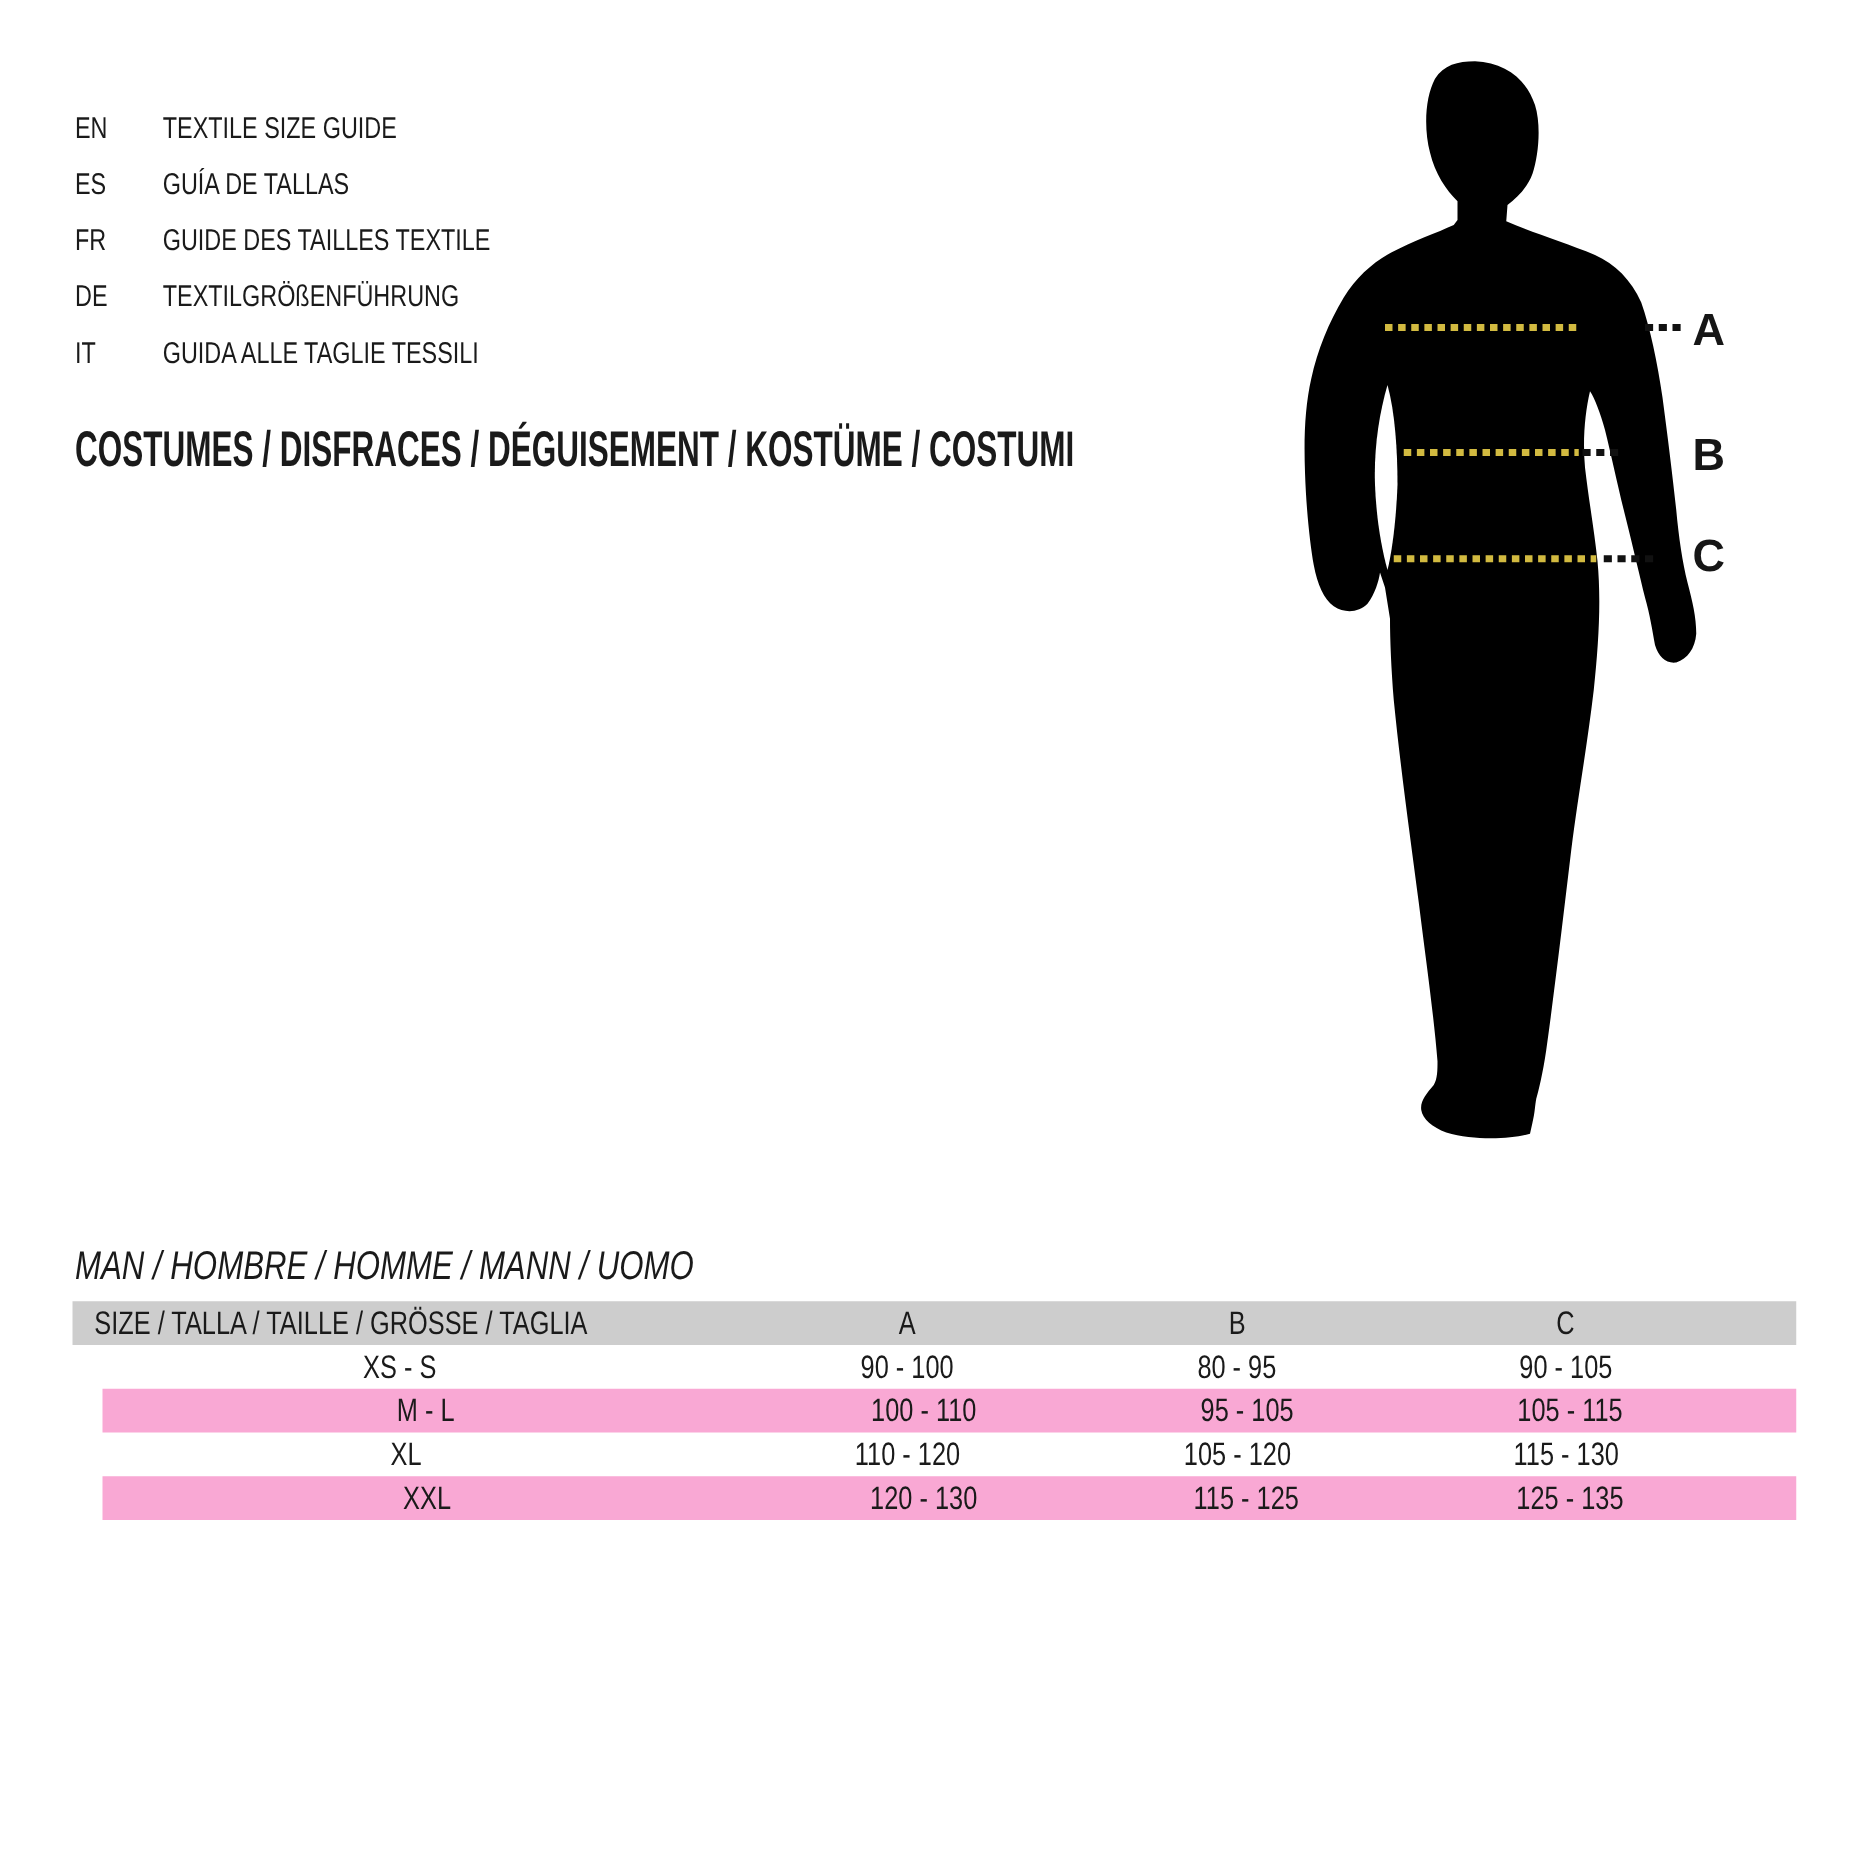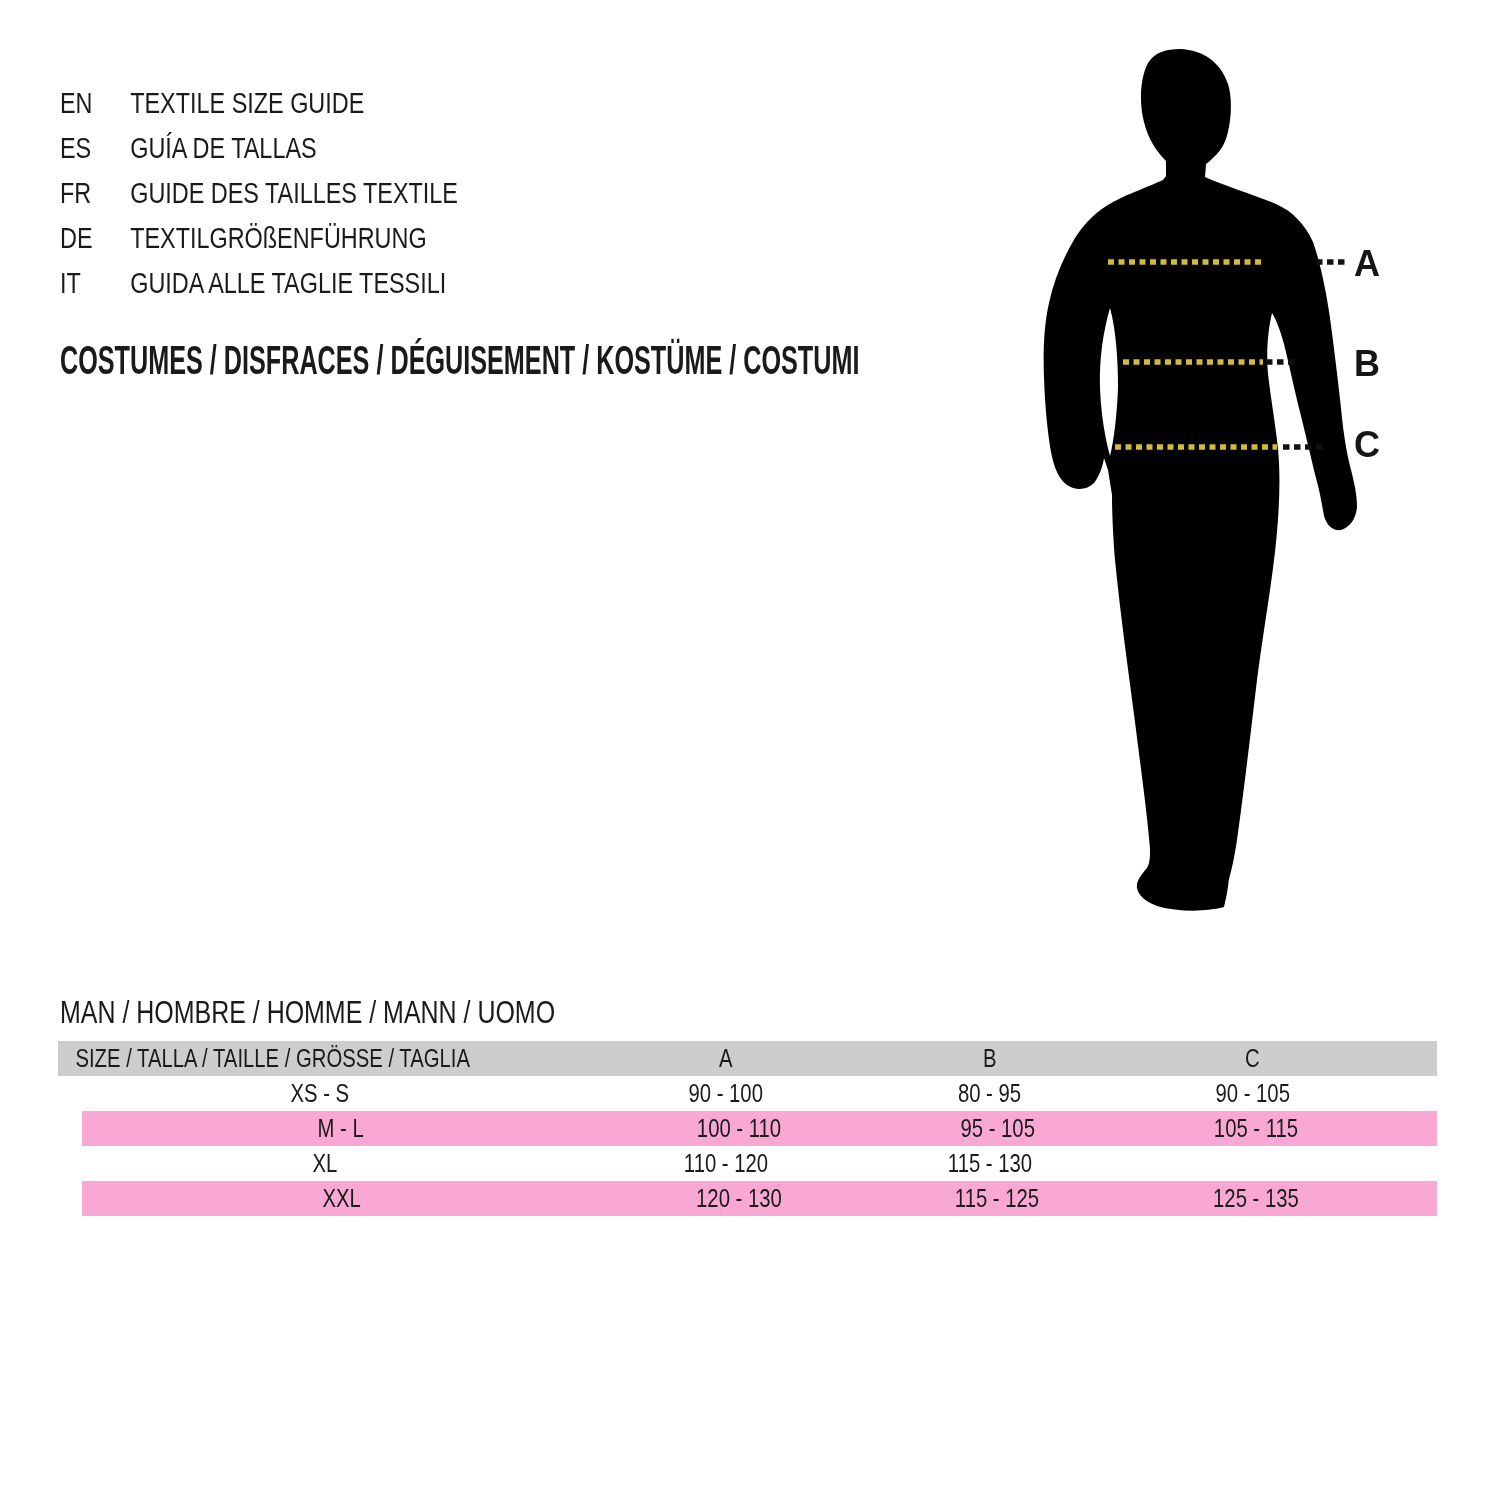--- a/index.html
+++ b/index.html
@@ -5,39 +5,39 @@
   * { margin:0; padding:0; box-sizing:border-box; }
   html,body { background:#ffffff; }
   body { font-family:"Liberation Sans","DejaVu Sans",sans-serif; color:#1a1a1a; }
   .canvas {
     position:relative; width:1500px; height:1500px;
     background:#ffffff; overflow:hidden;
   }
 
   
   .lang-list { position:absolute; left:60px; top:80px; }
-  .lang-row { height:45px; line-height:45px; font-size:30px; white-space:nowrap; }
+  .lang-row { height:45px; line-height:45px; font-size:24px; white-space:nowrap; }
   .lang-inner { display:flex; transform:scaleX(.78); transform-origin:left center; }
   .lang-code { width:90px; flex:0 0 90px; }
 
   
   .costumes {
     position:absolute; left:60px; top:336px; height:48px; line-height:48px;
     font-size:40px; font-weight:700; white-space:nowrap;
   }
   .costumes .inner { display:inline-block; transform:scaleX(.63); transform-origin:left center; }
 
   
   .figure-svg { position:absolute; left:1020px; top:40px; width:380px; height:880px; }
   .measure-label { font-family:"Liberation Sans","DejaVu Sans",sans-serif; font-size:36px; font-weight:700; fill:#161616; }
 
   
   .man-title {
     position:absolute; left:60px; top:992px; height:40px; line-height:40px;
-    font-size:32px; white-space:nowrap;
+    font-size:32px; white-space:nowrap;font-style:italic;
   }
   .man-title .inner { display:inline-block; transform:scaleX(.78); transform-origin:left center; }
 
   .size-table { position:absolute; left:58px; top:1041px; width:1379px; font-size:26px; }
   .t-row {
     display:grid; grid-template-columns:38.9% 19.1% 19.1% 19.1% 3.8%;
     height:35px; line-height:35px; align-items:center;
   }
   .t-row.head { background:#cdcdcd; }
   .t-row.stripe { background:#f9a8d4;margin-left:24px; }
@@ -208,20 +208,23 @@
           <span class="inner">105 - 115</span>
         </div>
       <div></div>
     </div>
     <div class="t-row">
       <div class="cell-size"><span class="inner">XL</span></div>
       <div class="cell-num">
           <span class="inner">110 - 120</span>
         </div>
       <div class="cell-num">
+          <span class="inner">105 - 120</span>
+        </div>
+      <div class="cell-num">
           <span class="inner">115 - 130</span>
         </div>
       <div></div>
     </div>
     <div class="t-row stripe">
       <div class="cell-size"><span class="inner">XXL</span></div>
       <div class="cell-num">
           <span class="inner">120 - 130</span>
         </div>
       <div class="cell-num">

